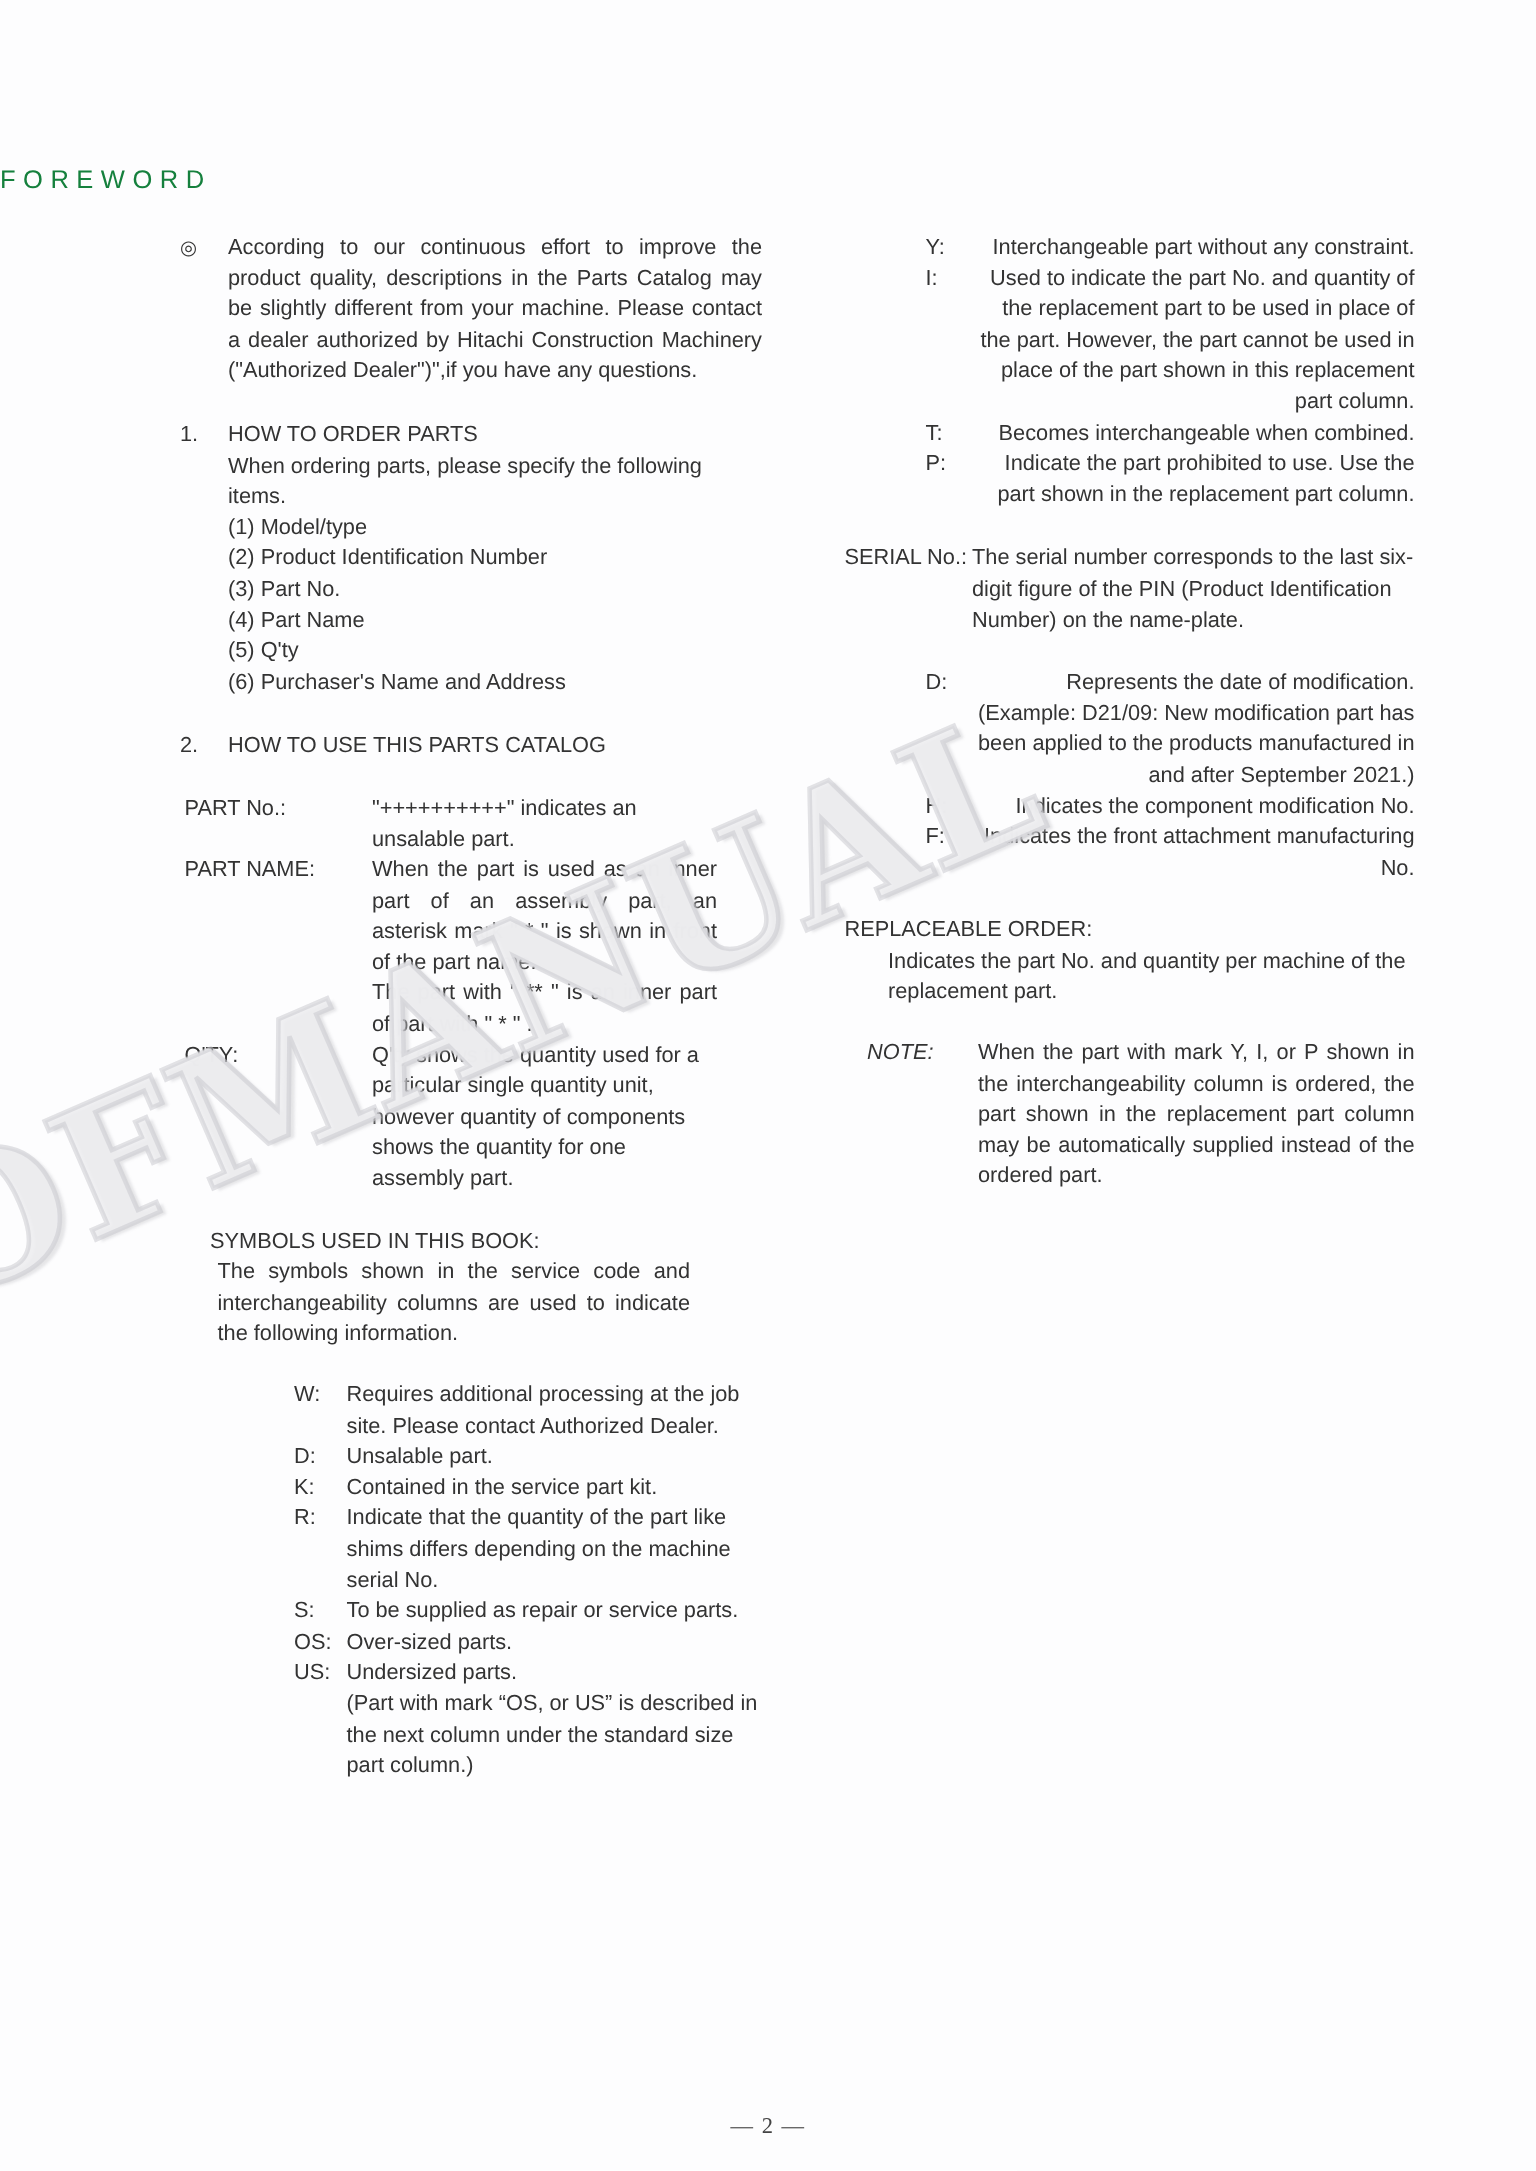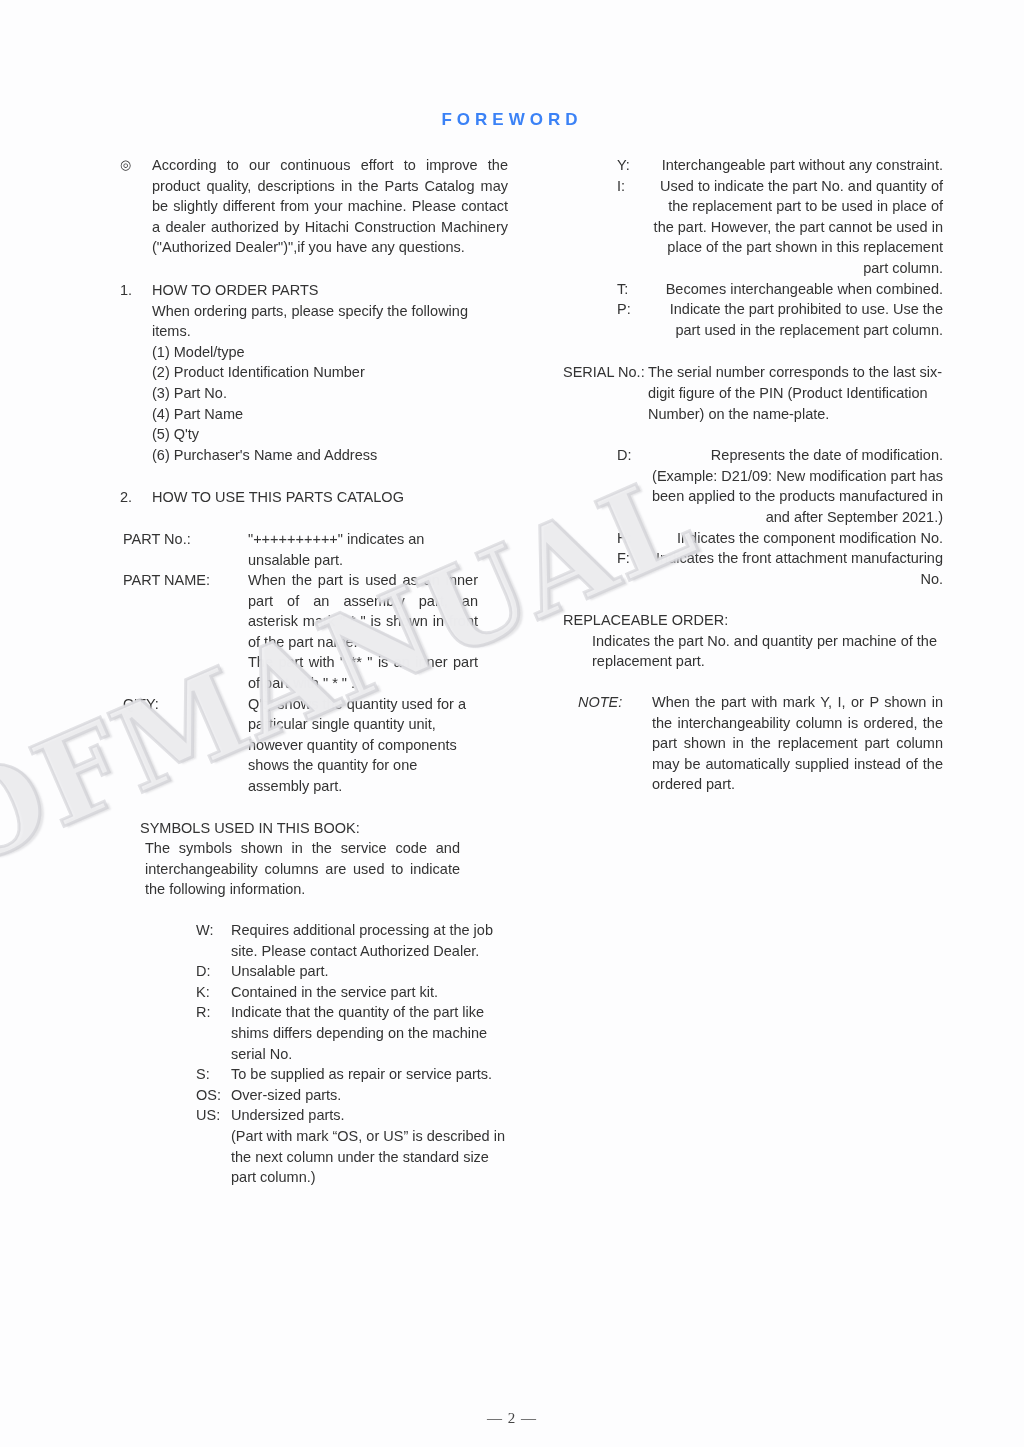--- a/index.html
+++ b/index.html
@@ -10,21 +10,21 @@
     background:#fdfdfe;
     overflow:hidden;
     font-family:"Liberation Sans", sans-serif;
     font-size:14.5px;
     line-height:20.6px;
     color:#333;
   }
   p{margin:0;}
   .title{
     position:absolute;top:110px;left:0;width:100%;
-    text-align:center;font-size:17px;letter-spacing:5px;color:#3b82f6;font-weight:bold;
+    font-size:17px;letter-spacing:5px;color:#15803d;
   }
   
   .watermark{
     position:absolute;left:-90px;top:585px;width:900px;height:140px;
     transform:rotate(-23.5deg);
     font-family:"DejaVu Serif", serif;font-weight:bold;
     font-size:118px;line-height:135px;letter-spacing:2px;
     color:rgba(236,236,239,0.85);
     -webkit-text-stroke:3px rgba(203,203,208,0.55);
     text-shadow:3px 3px 2px rgba(200,200,205,0.45), -1px -1px 1px rgba(255,255,255,0.9);
@@ -174,21 +174,21 @@
       <div class="code-row">
         <div class="code">I:</div>
         <div class="code-desc">Used to indicate the part No. and quantity of the replacement part to be used in place of the part. However, the part cannot be used in place of the part shown in this replacement part column.</div>
       </div>
       <div class="code-row">
         <div class="code">T:</div>
         <div class="code-desc">Becomes interchangeable when combined.</div>
       </div>
       <div class="code-row">
         <div class="code">P:</div>
-        <div class="code-desc">Indicate the part prohibited to use. Use the part used in the replacement part column.</div>
+        <div class="code-desc">Indicate the part prohibited to use. Use the part shown in the replacement part column.</div>
       </div>
     </div>
 
     <div class="serial-row">
       <div class="serial-term">SERIAL No.:</div>
       <div class="serial-desc">The serial number corresponds to the last six-digit figure of the PIN (Product Identification Number) on the name-plate.</div>
     </div>
 
     <div class="mod-list">
       <div class="code-row">

